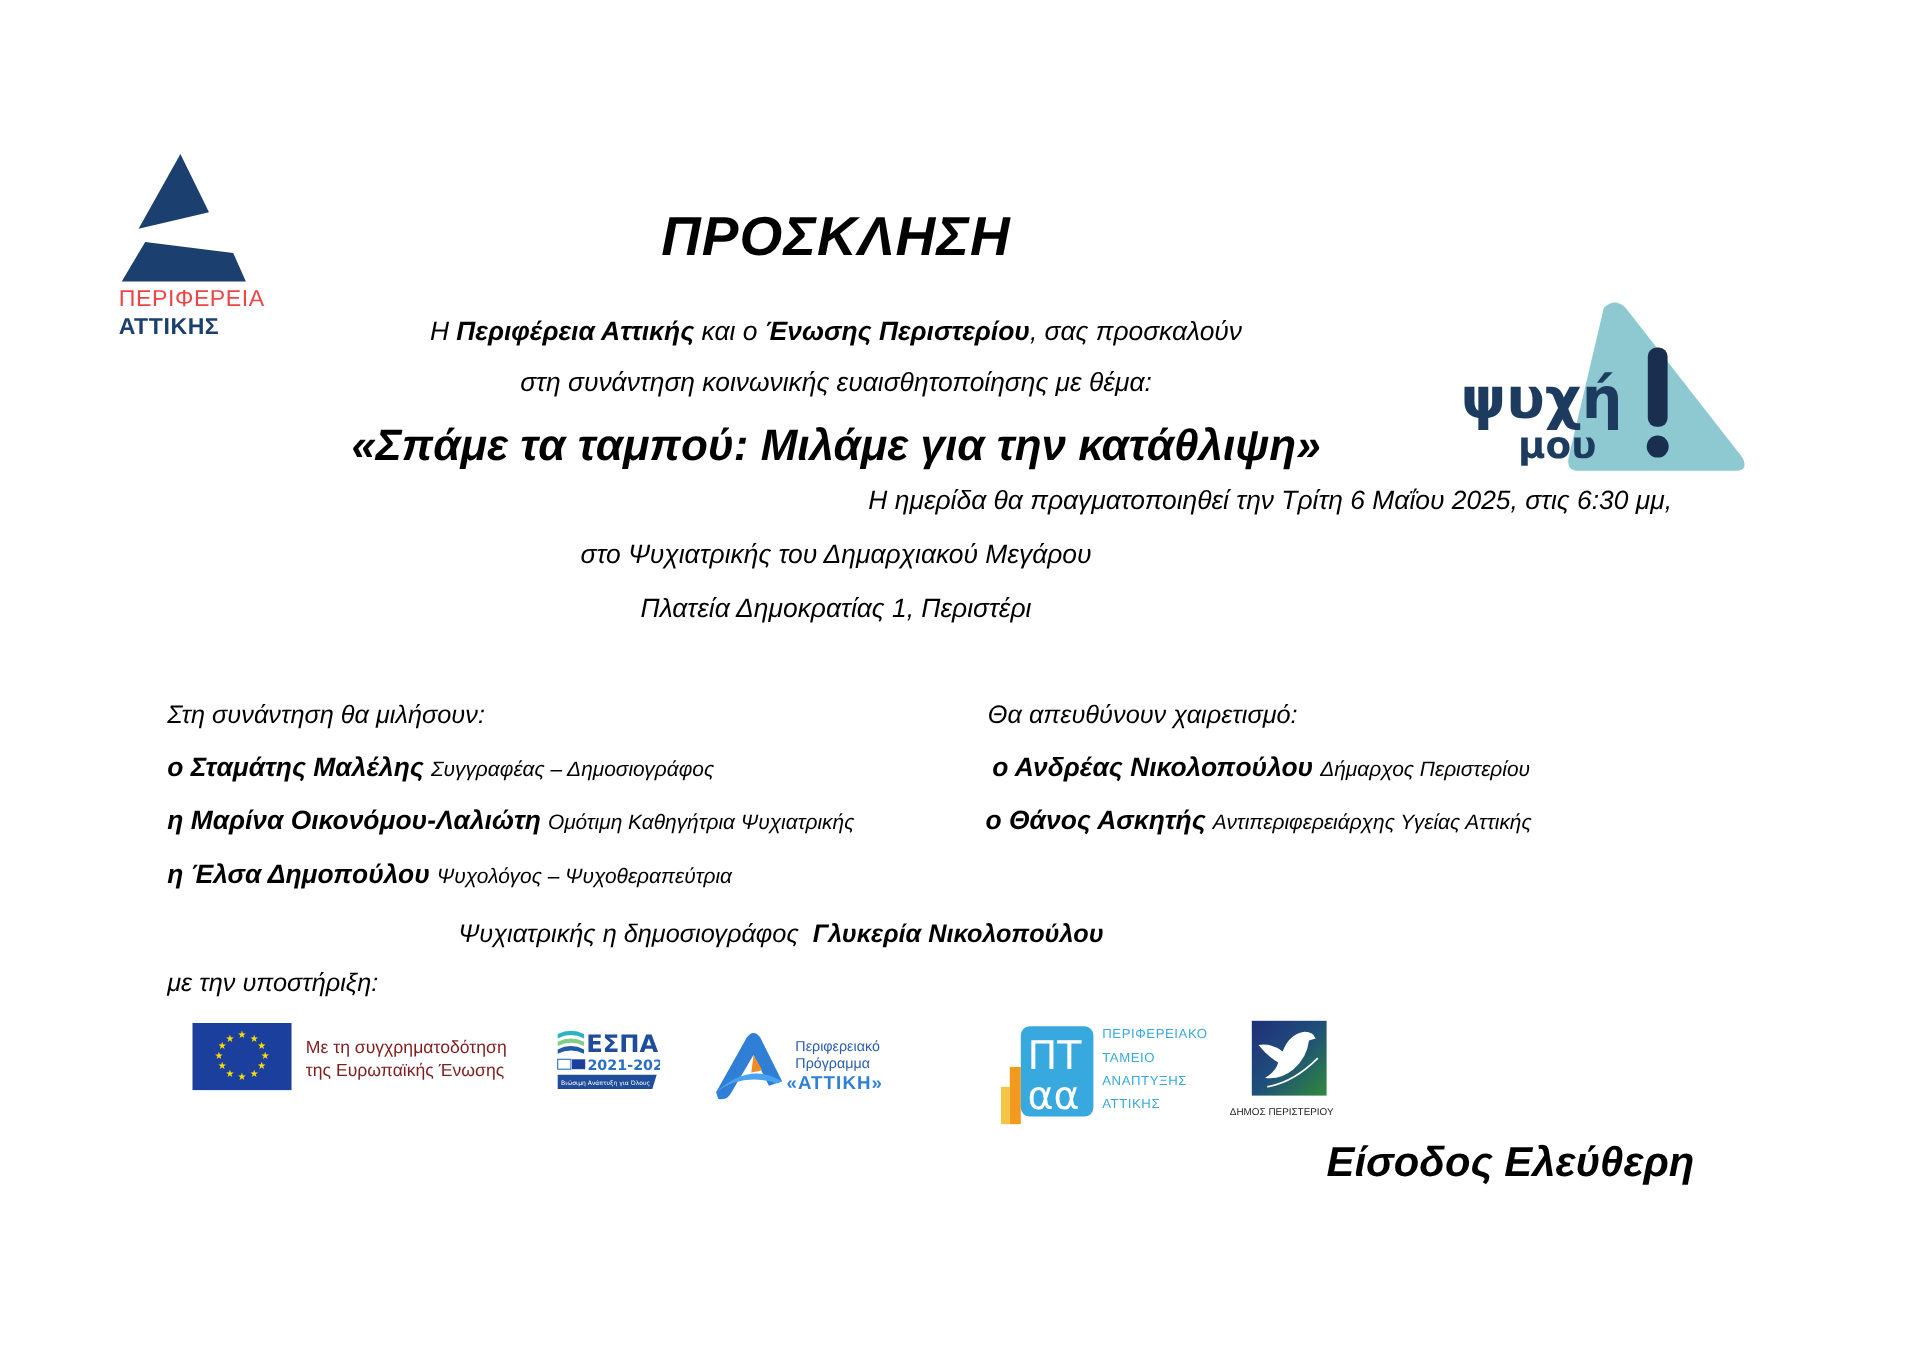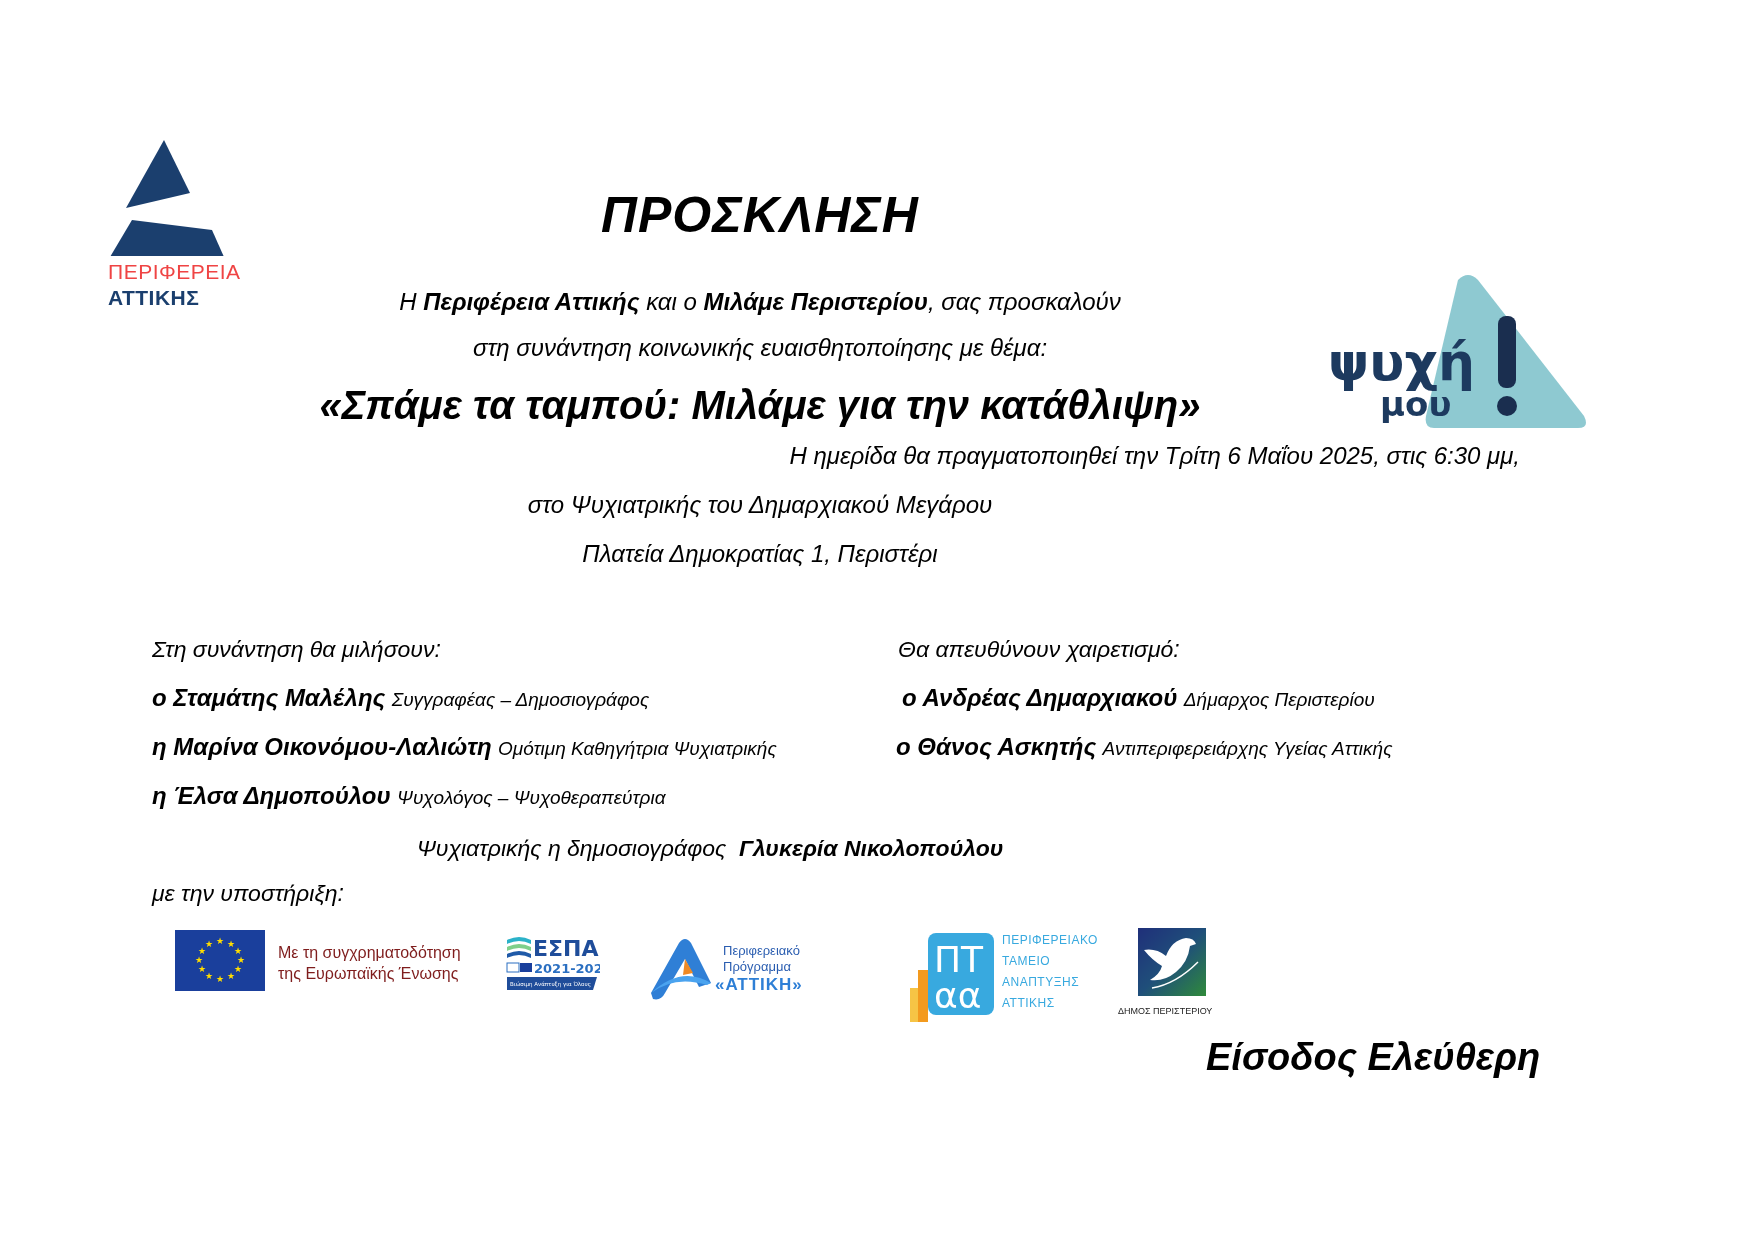--- a/index.html
+++ b/index.html
@@ -64,21 +64,21 @@
     <polygon points="56,2 82,55 18,70" fill="#1b3f6e"></polygon>
     <polygon points="24,82 104,92 116,119 2,119" fill="#1b3f6e"></polygon>
   </svg>
   <div class="l1">ΠΕΡΙΦΕΡΕΙΑ</div>
   <div class="l2">ΑΤΤΙΚΗΣ</div>
 </div>
 
 <div id="title" class="abs">ΠΡΟΣΚΛΗΣΗ</div>
 
 <div id="intro1" class="abs center-line">
-  <span>Η </span><span class="b">Περιφέρεια Αττικής</span><span> και ο </span><span class="b">Μιλάμε Περιστερίου</span><span>, σας προσκαλούν</span>
+  <span>Η </span><span class="b">Περιφέρεια Αττικής</span><span> και ο </span><span class="b">Ένωσης Περιστερίου</span><span>, σας προσκαλούν</span>
 </div>
 <div id="intro2" class="abs center-line">στη συνάντηση κοινωνικής ευαισθητοποίησης με θέμα:</div>
 <div id="topic" class="abs center-line">«Σπάμε τα ταμπού: Μιλάμε για την κατάθλιψη»</div>
 <div id="date" class="abs center-line">Η ημερίδα θα πραγματοποιηθεί την Τρίτη  6 Μαΐου 2025, στις 6:30 μμ,</div>
 <div id="venue" class="abs center-line">στο Ψυχιατρικής του Δημαρχιακού Μεγάρου</div>
 <div id="addr" class="abs center-line">Πλατεία Δημοκρατίας 1, Περιστέρι</div>
 
 <div id="psyxi-logo" class="abs">
   <svg width="300" height="170" viewBox="0 0 300 170">
     <path d="M158,12 Q168,2 178,12 L284,148 Q290,160 278,160 L134,160 Q124,160 126,148 Z" fill="#8ec9d1"></path>
@@ -98,21 +98,21 @@
   <span class="name">η Μαρίνα Οικονόμου-Λαλιώτη</span>
   <span class="role">Ομότιμη Καθηγήτρια  Ψυχιατρικής</span>
 </div>
 <div id="sp3" class="abs row">
   <span class="name">η  Έλσα Δημοπούλου</span>
   <span class="role">Ψυχολόγος – Ψυχοθεραπεύτρια</span>
 </div>
 
 <div id="greet-head" class="abs row">Θα  απευθύνουν χαιρετισμό:</div>
 <div id="gr1" class="abs row">
-  <span class="name">ο Ανδρέας  Δημαρχιακού</span>
+  <span class="name">ο Ανδρέας  Νικολοπούλου</span>
   <span class="role">Δήμαρχος Περιστερίου</span>
 </div>
 <div id="gr2" class="abs row">
   <span class="name">ο Θάνος Ασκητής</span>
   <span class="role">Αντιπεριφερειάρχης Υγείας Αττικής</span>
 </div>
 
 <div id="moderator" class="abs row">
   <span>Ψυχιατρικής η δημοσιογράφος</span>&nbsp;
   <span class="b">Γλυκερία Νικολοπούλου</span>

